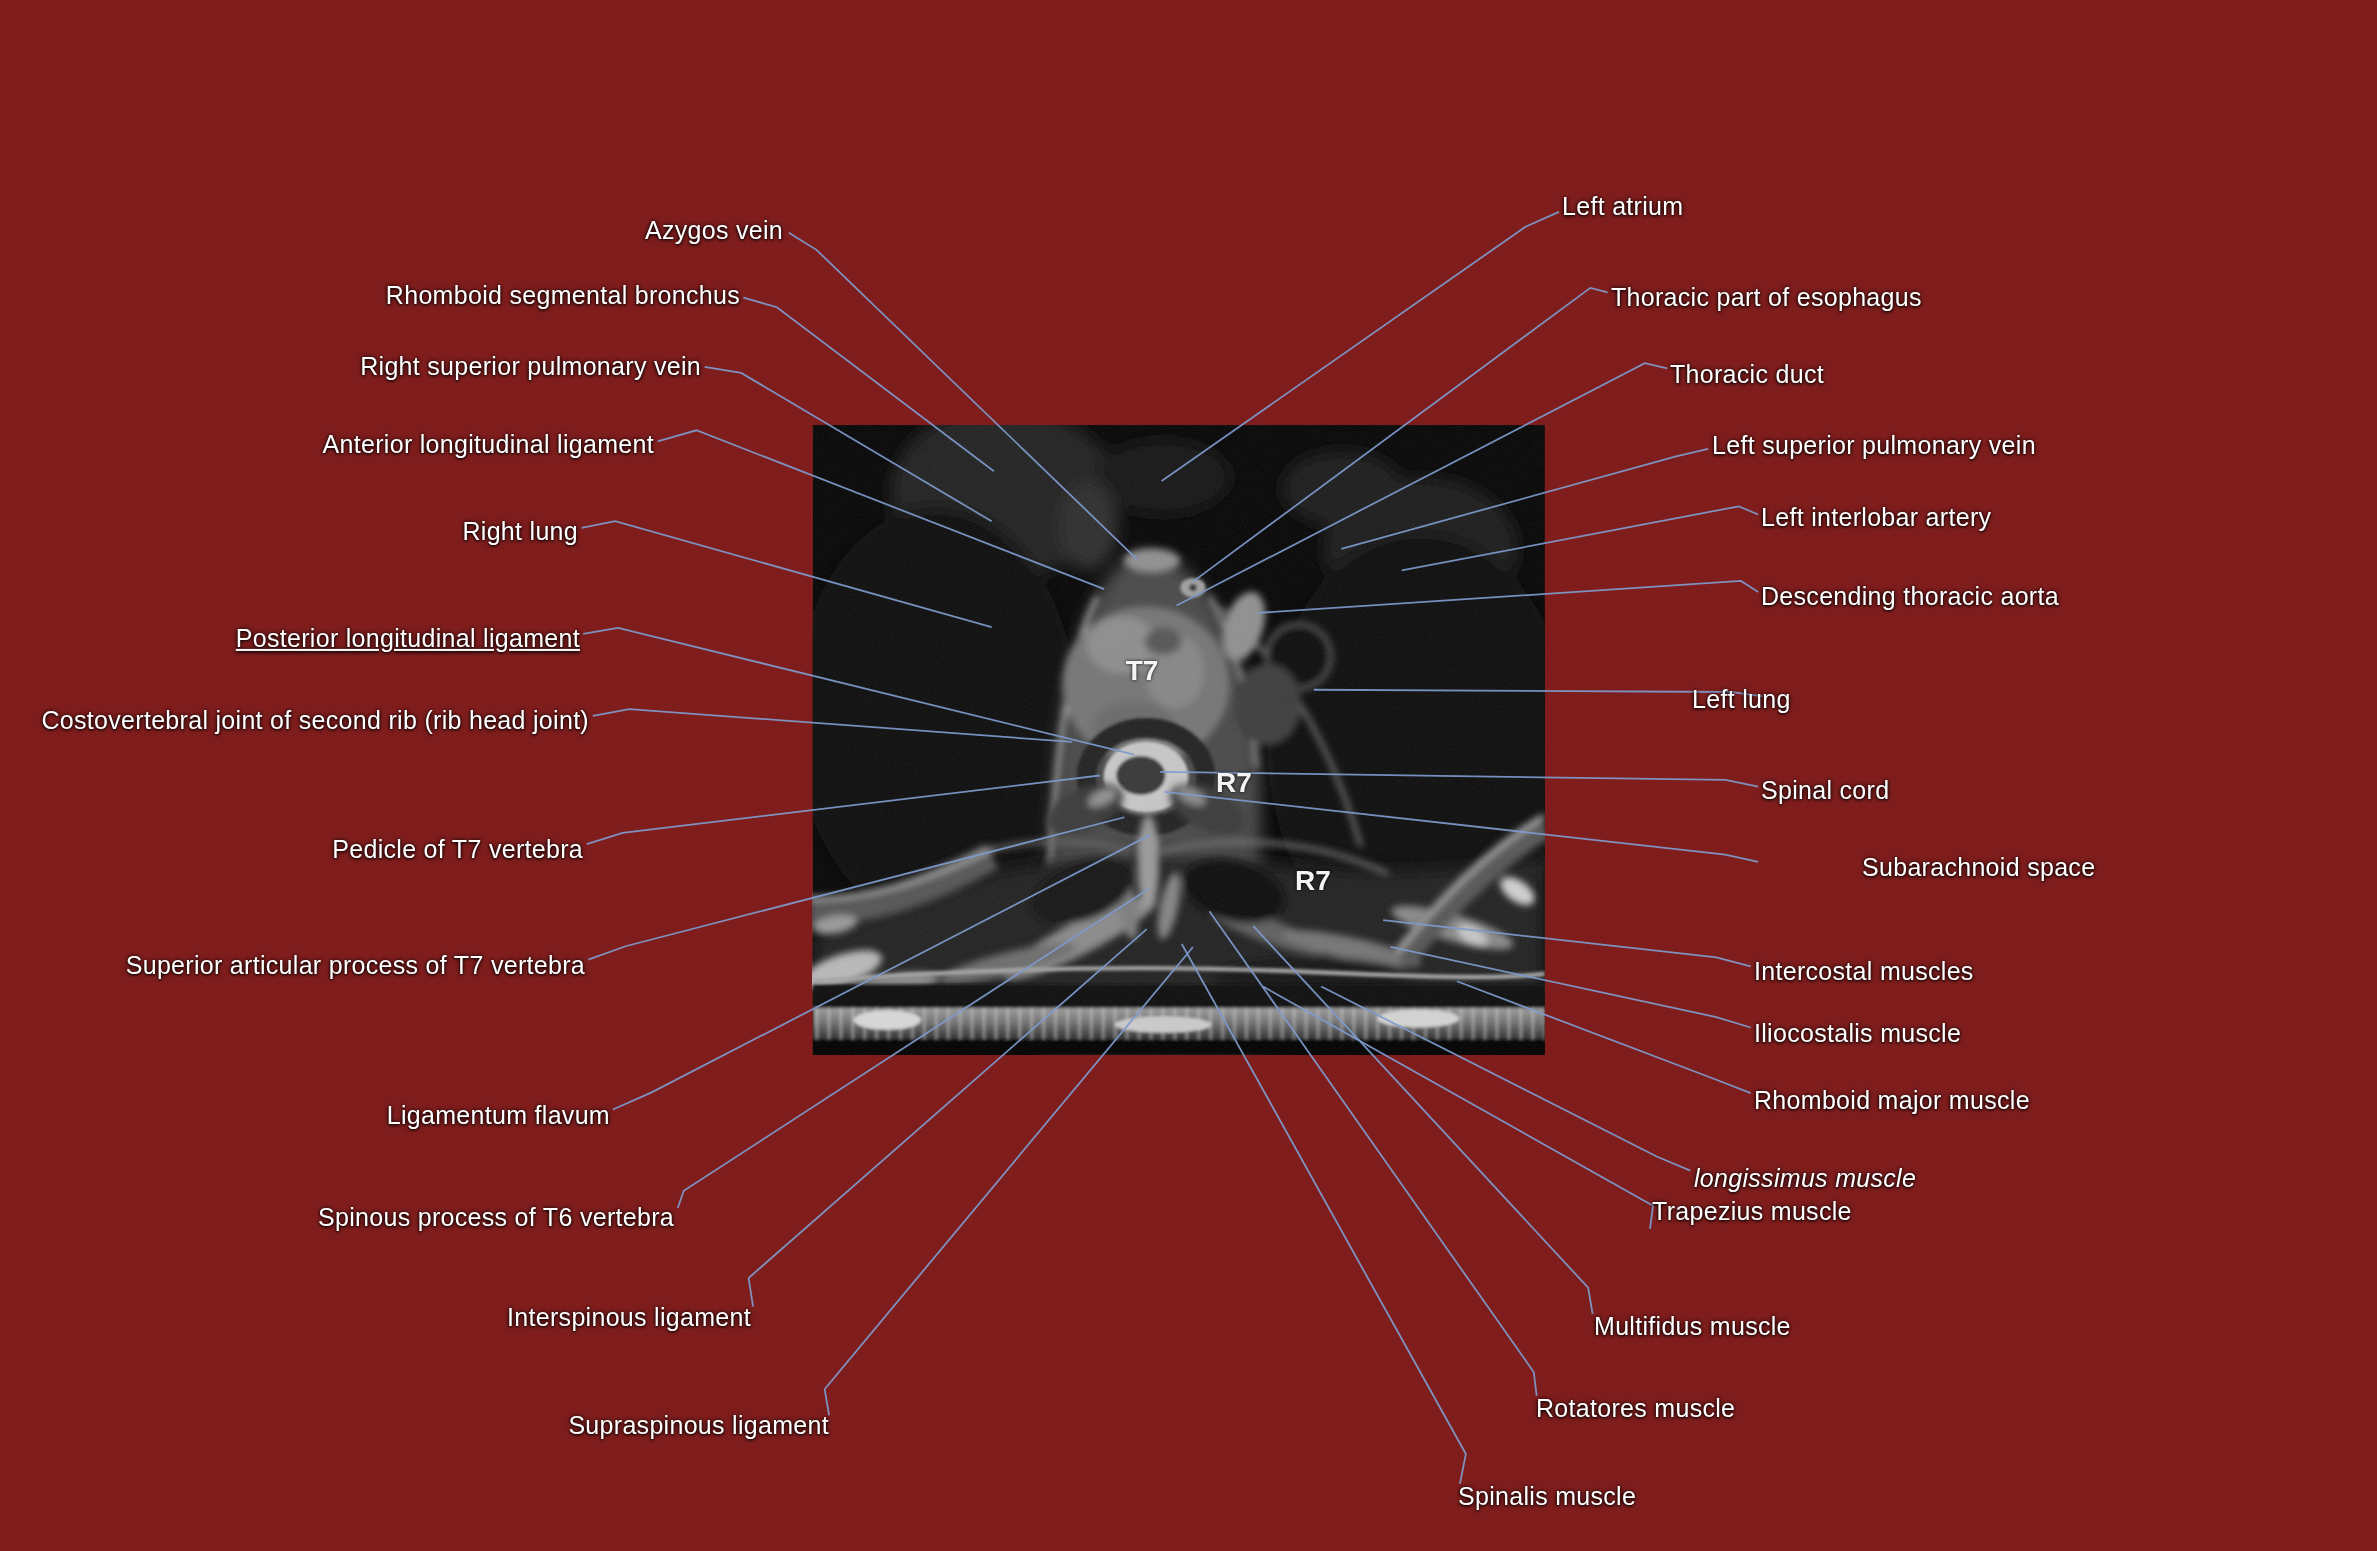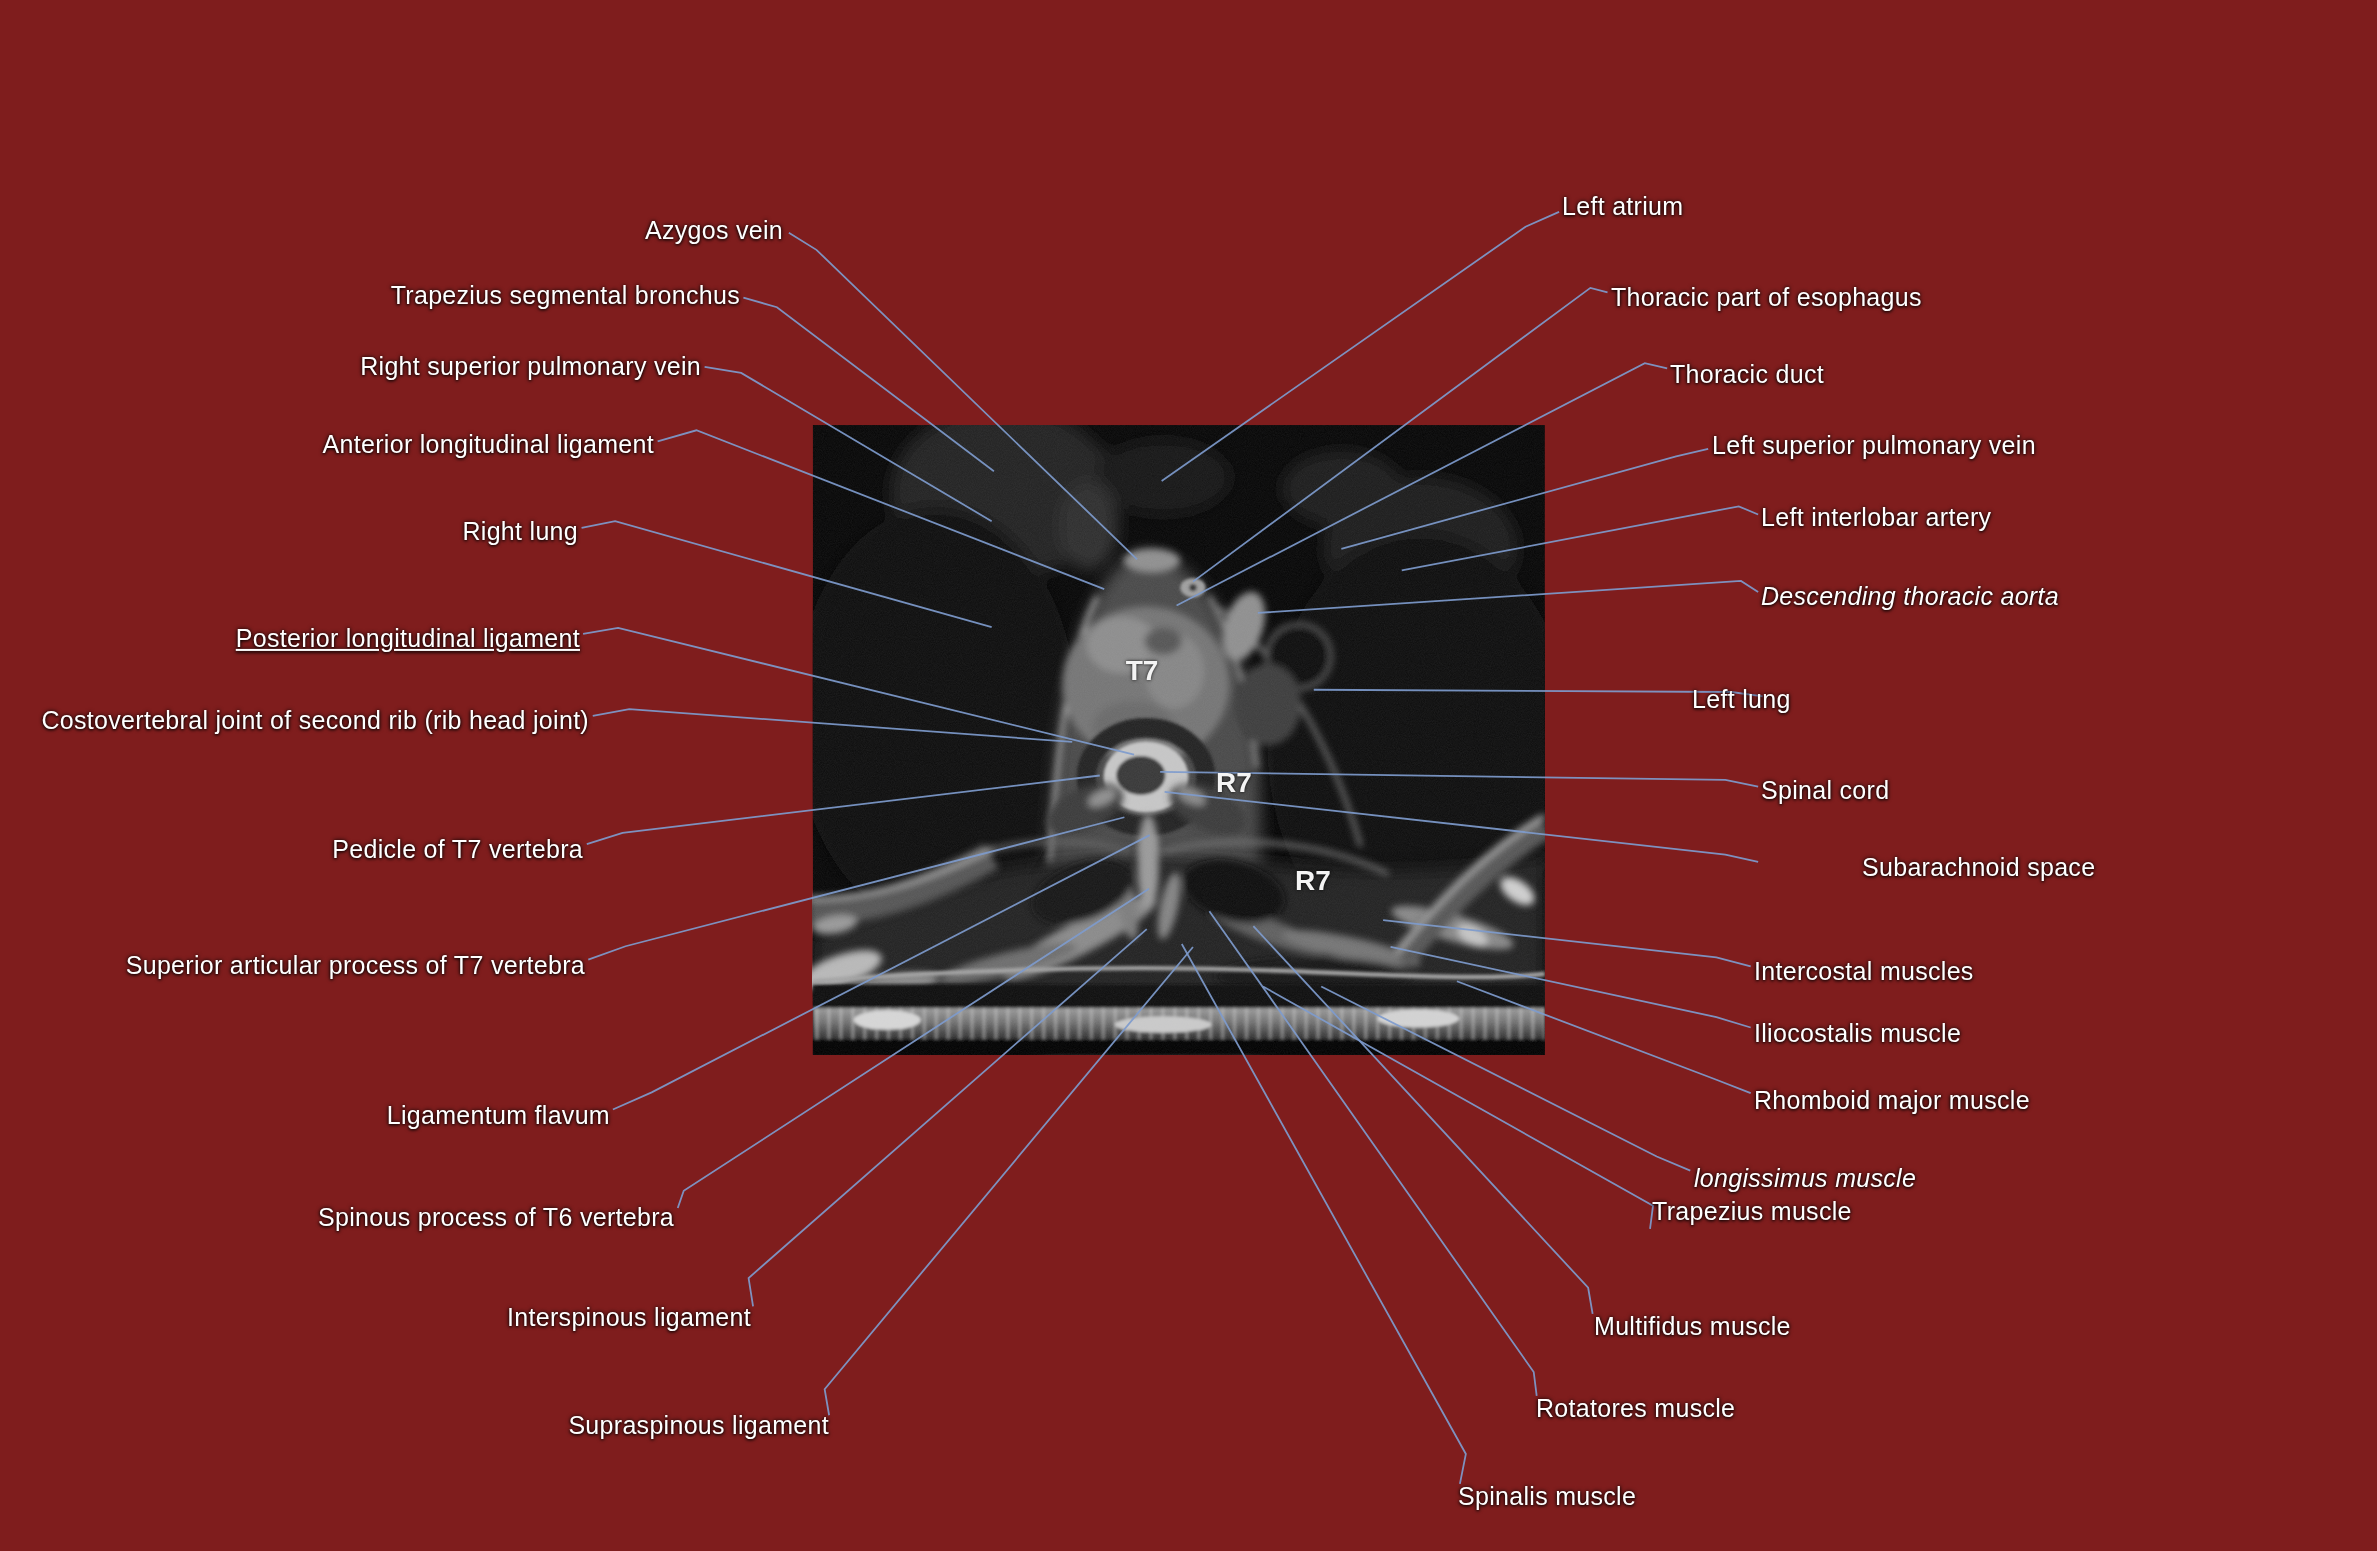--- a/index.html
+++ b/index.html
@@ -178,38 +178,38 @@
       <polyline points="2348,1466 2302,1448 1954,1316"></polyline>
       <polyline points="2267,1570 2222,1551 1772,1323"></polyline>
       <polyline points="2213,1648 2217,1617 1694,1323"></polyline>
       <polyline points="2136,1762 2130,1727 1681,1242"></polyline>
       <polyline points="2061,1872 2057,1840 1622,1222"></polyline>
       <polyline points="1958,1990 1966,1950 1585,1266"></polyline>
     </svg>
 
   <div id="labels-layer">
       <div class="label" style="right: 1594px; top: 231px;">Azygos vein</div>
-      <div class="label" style="right: 1637px; top: 296px;">Trapezius segmental bronchus</div>
+      <div class="label" style="right: 1637px; top: 296px;">Rhomboid segmental bronchus</div>
       <div class="label" style="right: 1676px; top: 367px;">Right superior pulmonary vein</div>
       <div class="label" style="right: 1723px; top: 445px;">Anterior longitudinal ligament</div>
       <div class="label" style="right: 1799px; top: 532px;">Right lung</div>
       <div class="label" style="right: 1797px; top: 639px; text-decoration: underline;">Posterior longitudinal ligament</div>
       <div class="label" style="right: 1788px; top: 721px;">Costovertebral joint of second rib (rib head joint)</div>
       <div class="label" style="right: 1794px; top: 850px;">Pedicle of T7 vertebra</div>
       <div class="label" style="right: 1792px; top: 966px;">Superior articular process of T7 vertebra</div>
       <div class="label" style="right: 1767px; top: 1116px;">Ligamentum flavum</div>
       <div class="label" style="right: 1703px; top: 1218px;">Spinous process of T6 vertebra</div>
       <div class="label" style="right: 1626px; top: 1318px;">Interspinous ligament</div>
       <div class="label" style="right: 1548px; top: 1426px;">Supraspinous ligament</div>
       <div class="label" style="left: 1562px; top: 207px;">Left atrium</div>
       <div class="label" style="left: 1611px; top: 298px;">Thoracic part of esophagus</div>
       <div class="label" style="left: 1670px; top: 375px;">Thoracic duct</div>
       <div class="label" style="left: 1712px; top: 446px;">Left superior pulmonary vein</div>
       <div class="label" style="left: 1761px; top: 518px;">Left interlobar artery</div>
-      <div class="label" style="left: 1761px; top: 597px; font-style: italic;">Descending thoracic aorta</div>
+      <div class="label" style="left: 1761px; top: 597px;">Descending thoracic aorta</div>
       <div class="label" style="left: 1692px; top: 700px;">Left lung</div>
       <div class="label" style="left: 1761px; top: 791px;">Spinal cord</div>
       <div class="label" style="left: 1862px; top: 868px;">Subarachnoid space</div>
       <div class="label" style="left: 1754px; top: 972px;">Intercostal muscles</div>
       <div class="label" style="left: 1754px; top: 1034px;">Iliocostalis muscle</div>
       <div class="label" style="left: 1754px; top: 1101px;">Rhomboid major muscle</div>
       <div class="label" style="left: 1694px; top: 1179px; font-style: italic;">longissimus muscle</div>
       <div class="label" style="left: 1652px; top: 1212px;">Trapezius muscle</div>
       <div class="label" style="left: 1594px; top: 1327px;">Multifidus muscle</div>
       <div class="label" style="left: 1536px; top: 1409px;">Rotatores muscle</div>

